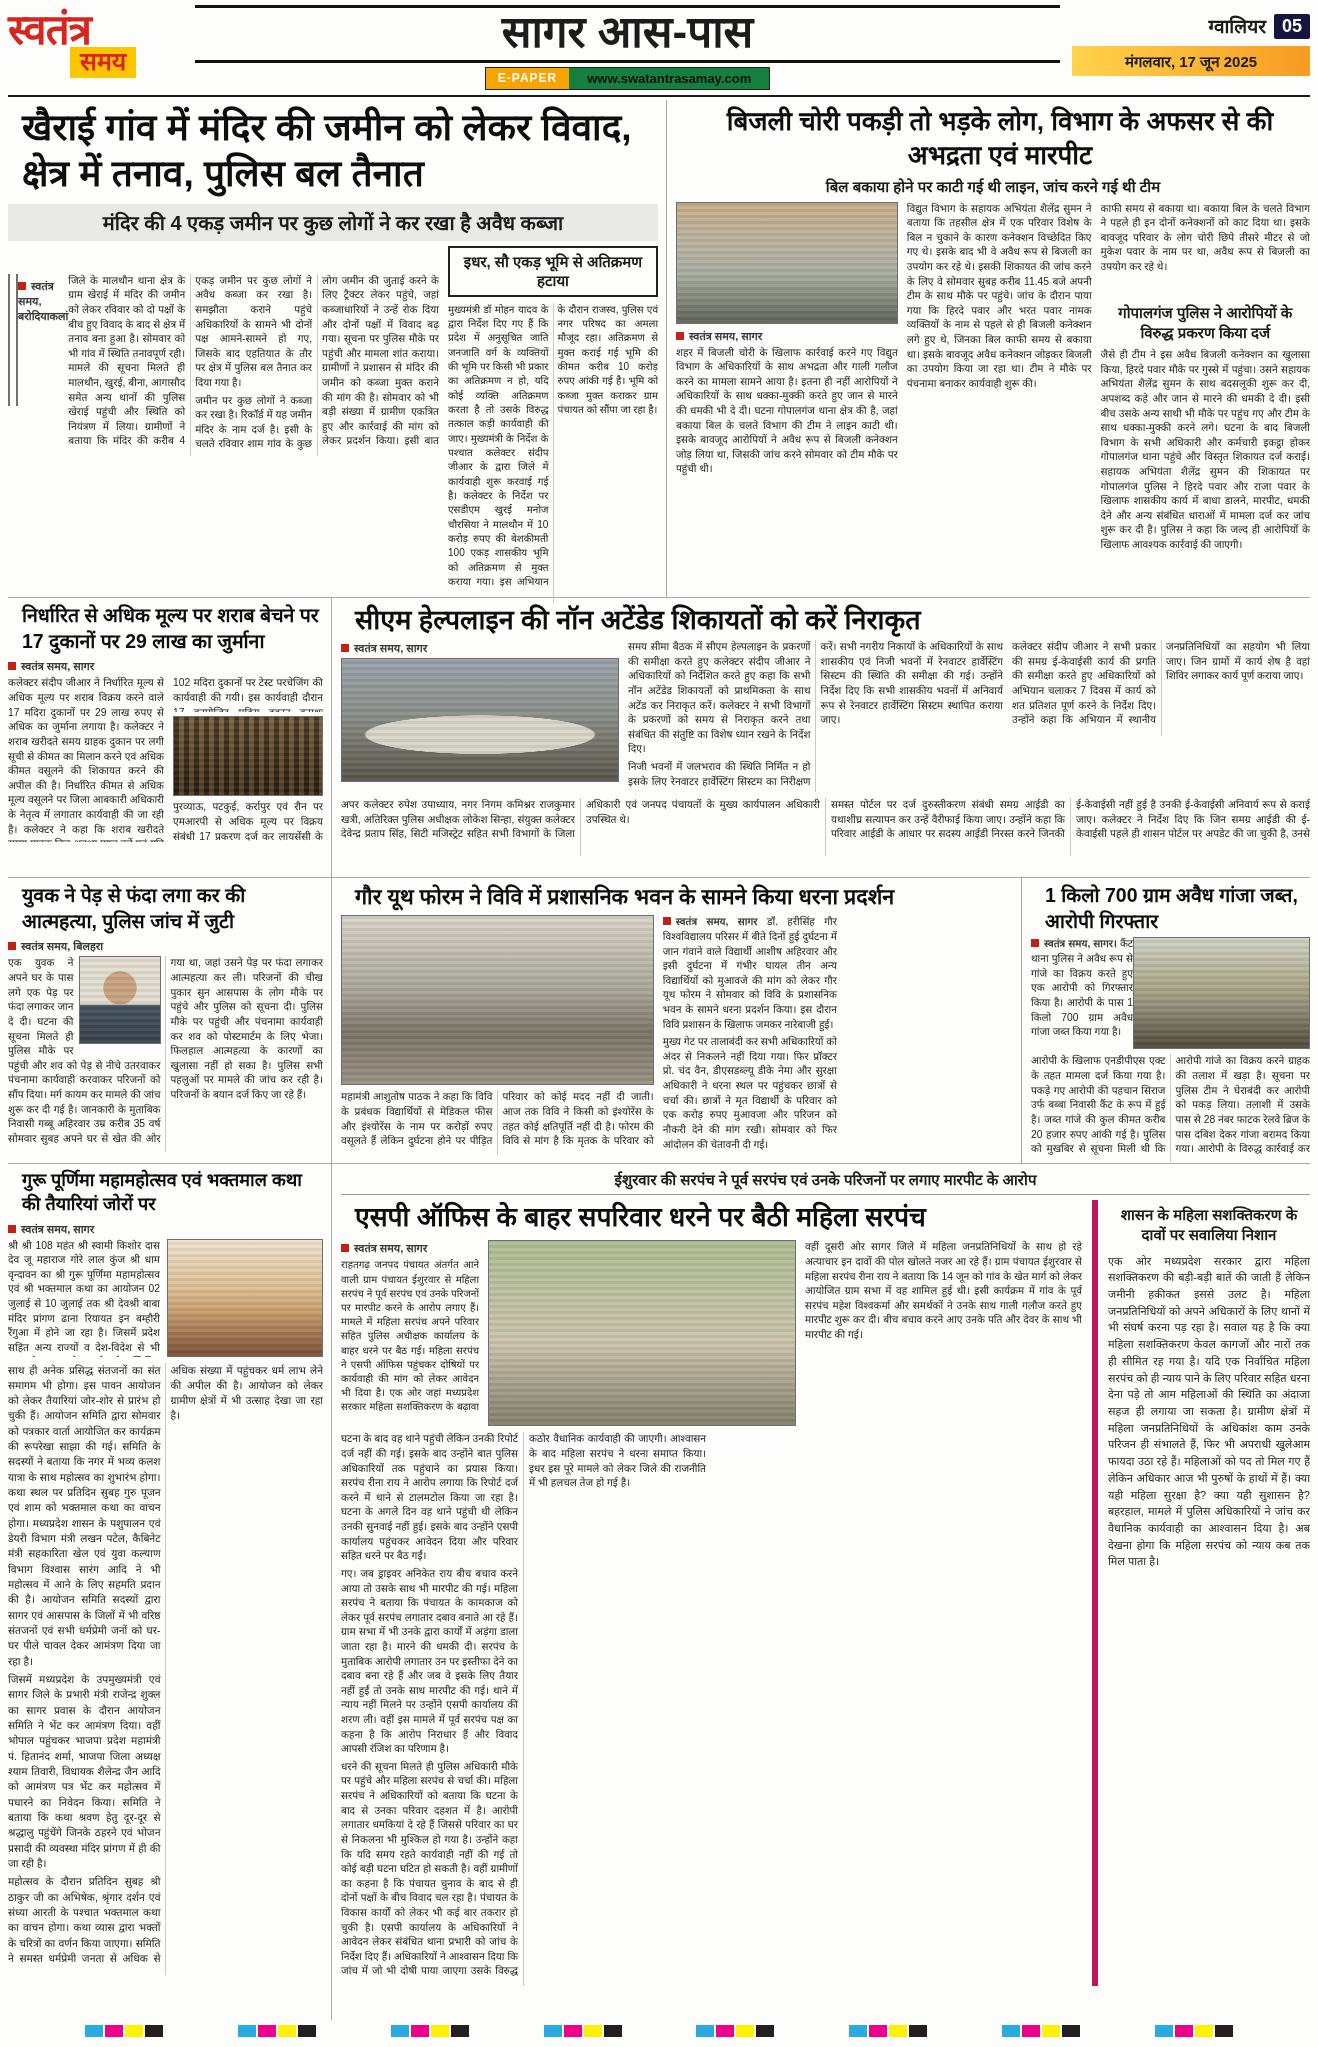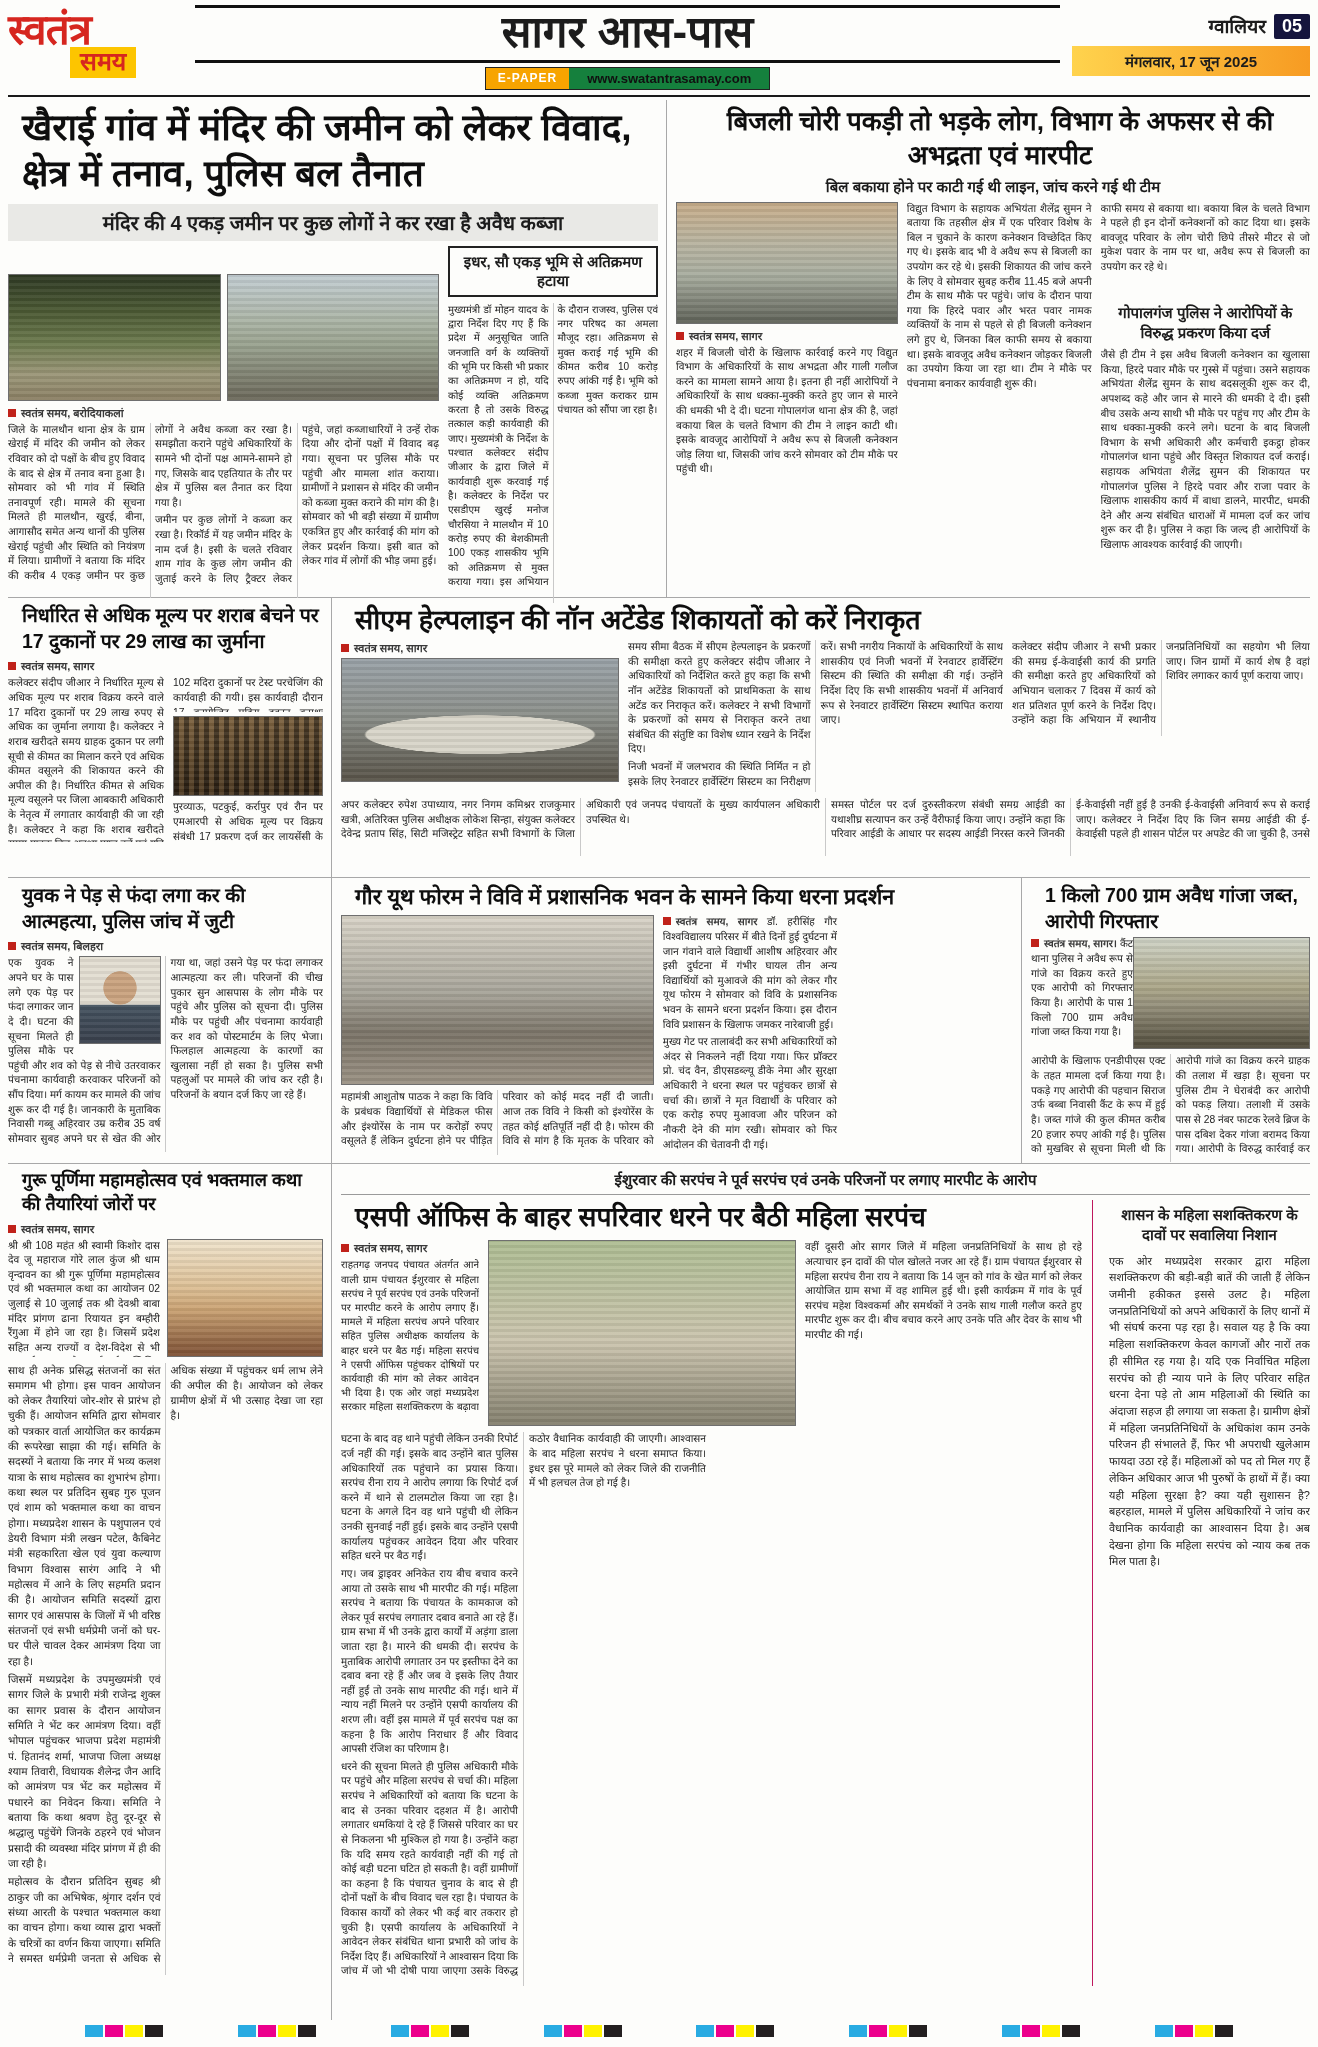--- a/index.html
+++ b/index.html
@@ -53,21 +53,21 @@
   .photo-portrait { background:radial-gradient(circle at 50% 36%,#caa37f 0 24%,transparent 25%),linear-gradient(180deg,#e3ded2 0 55%,#44525f 56%,#39404c 100%); }
   .photo-protest { background:linear-gradient(180deg,#d9d4c8 0%,#a8a59a 45%,#7b7468 70%,#9b9284 100%); }
   .photo-ganja { background:linear-gradient(180deg,#cfd3c6 0%,#aba688 45%,#97927d 60%,#4f4a3a 100%); }
   .photo-guru { background:linear-gradient(180deg,#efe3cc 0%,#ddc096 40%,#caa273 60%,#7c4f33 100%); }
   .photo-dharna { background:linear-gradient(180deg,#aebd93 0%,#cbc4ae 55%,#837f6d 100%); }
 
   
   .row-top { height:498px; }
   .temple { width:658px; }
   .temple-grid { display:flex; gap:9px; height:352px; margin-top:2px; }
-  .temple-left { flex:1; display:flex; flex-direction:column;margin-top:28px; }
+  .temple-left { flex:1; display:flex; flex-direction:row;margin-top:28px; }
   .photo-row { display:flex; gap:6px; height:132px; }
   .photo-row .photo { flex:1; }
   .temple-body { height:182px; }
   .temple-inset { width:210px; }
   .inset-head { border:2px solid #222; font-size:15px; font-weight:800; text-align:center; padding:4px 5px; line-height:1.3; }
   .temple-inset-body { margin-top:6px; height:300px; columns:2; column-gap:9px; column-rule:1px solid #c9c9c9; column-fill:auto; font-size:10.1px; }
 
   .power { flex:1; }
   .power-grid { display:flex; gap:9px; height:380px; margin-top:3px; }
   .power-c1 { width:36%; display:flex; flex-direction:column; }
@@ -125,21 +125,21 @@
   .banner-head { font-size:15px; font-weight:800; text-align:center; padding-bottom:5px; border-bottom:1px solid #9a9a9a; margin-bottom:5px; }
   .sarpanch-grid { display:flex; gap:10px; height:786px; }
   .sarpanch-main { flex:1; display:flex; flex-direction:column; }
   .hl-sp { font-size:26.5px; }
   .sp-row { display:flex; gap:9px; height:186px; margin:6px 0 6px; }
   .sp-left { width:138px; }
   .sp-left .body { height:158px; font-size:10px; }
   .sp-row .photo { width:308px; }
   .sp-row > .body { flex:1; }
   .sp-bottom { flex:1; }
-  .sarpanch-side { width:218px; border-left:1px solid #be185d; padding-left:16px; }
+  .sarpanch-side { width:218px; border-left:6px solid #be185d; padding-left:10px; }
   .side-body { margin-top:7px; font-size:11px; line-height:1.52; height:690px; }
 
   
   .print-marks { height:22px; display:flex; justify-content:space-around; align-items:center; padding:0 40px; }
   .cmyk-group { display:flex; gap:2px; }
   .sw { width:18px; height:12px; display:inline-block; }
   .sw.c { background:#29abe2; } .sw.m { background:#ec008c; } .sw.y { background:#fff200; } .sw.k { background:#231f20; }
 </style>
 </head>
 <body>

